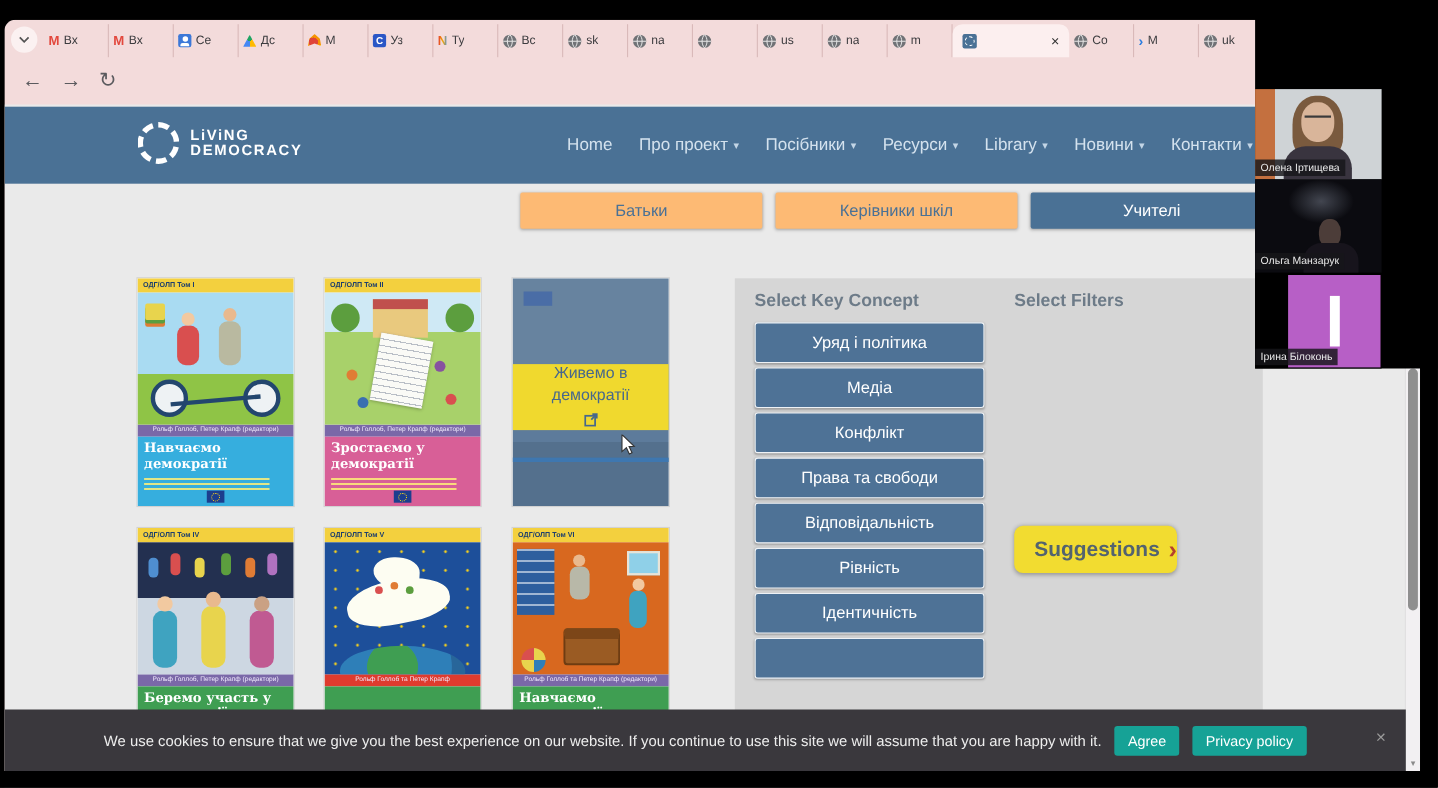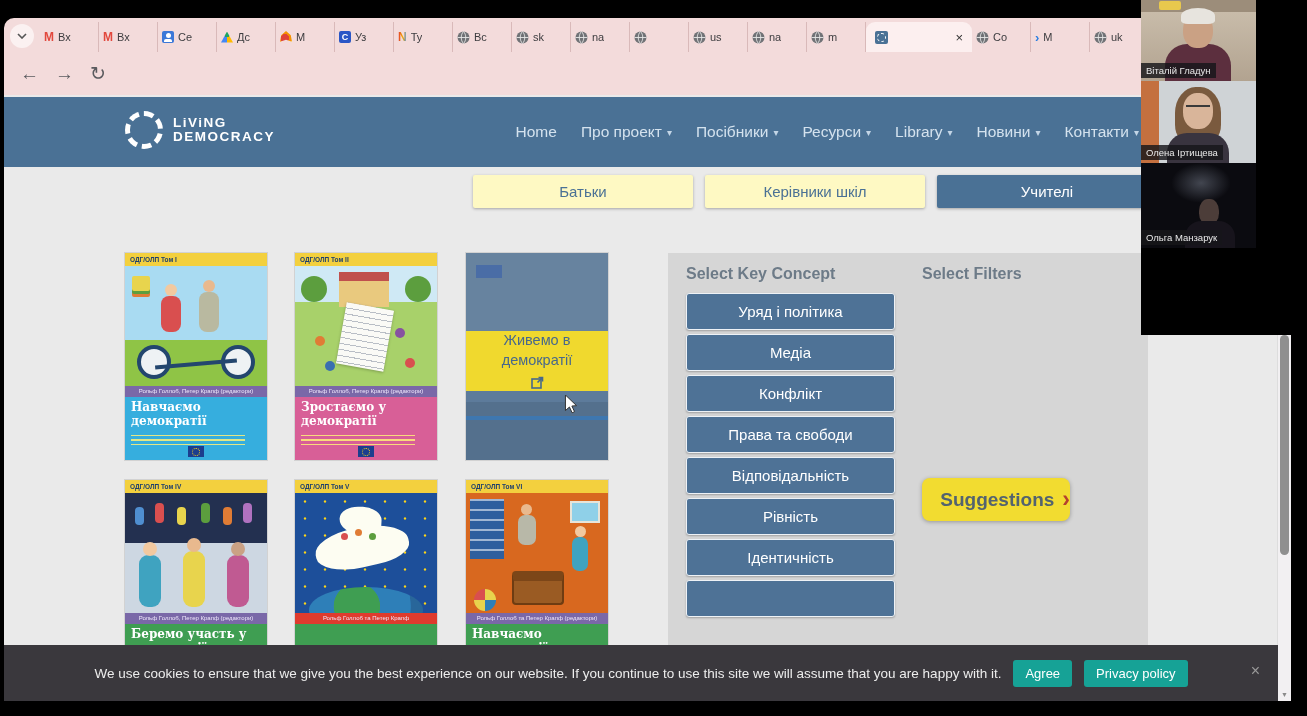--- a/index.html
+++ b/index.html
@@ -66,21 +66,21 @@
   .siteheader{position:absolute;left:0;top:2px;width:1274px;height:70px;background:#4a7195;}
   .logo{position:absolute;left:121px;top:14px;display:flex;align-items:center;gap:10px;justify-content:flex-end;}
   .logo-circle{width:38px;height:38px;border:5px dashed #fff;border-radius:50%;box-sizing:border-box;}
   .logo-text{color:#fff;font-weight:bold;font-size:13.5px;line-height:1.05;letter-spacing:1.5px;}
   .mainnav{position:absolute;right:139px;top:0;height:70px;display:flex;align-items:center;gap:24px;}
   .navitem{color:#d4e2ee;font-size:15.5px;display:flex;align-items:center;gap:5px;white-space:nowrap;}
   .navitem .caret{font-size:10px;color:#c3d5e6;}
 
   .aud{position:absolute;top:80px;height:33px;width:220px;display:flex;align-items:center;justify-content:center;
        font-size:15px;border-radius:2px;box-shadow:0 1px 3px rgba(0,0,0,.3);}
-  .aud.yellow{background:#fef9c3;color:#4a7195;}
+  .aud.yellow{background:#fdba74;color:#4a7195;}
   .aud.blue{background:#4a7195;color:#fff;}
 
   
   .book{position:absolute;width:142px;height:207px;background:#fff;box-shadow:0 0 0 1px rgba(0,0,0,.10);overflow:hidden;}
   .vol{height:13px;background:#f3d03e;color:#1c3e6e;font-size:6.5px;line-height:13px;padding-left:5px;
        font-weight:bold;white-space:nowrap;overflow:hidden;}
   .art{height:120px;position:relative;overflow:hidden;}
   .auth{height:11px;font-size:6px;color:#efe8fb;text-align:center;line-height:11px;white-space:nowrap;overflow:hidden;}
   .titleband{height:63px;color:#fff;font-family:"DejaVu Serif",serif;font-weight:bold;font-size:12px;
              line-height:1.15;padding:4px 6px;box-sizing:border-box;position:relative;}
@@ -551,41 +551,39 @@
 
       <div class="sb">
         <div class="thumb"></div>
         <div class="dn">▼</div>
       </div>
 
     </div>
   </div>
 
   <div class="rail" id="rail">
-      <div class="tile t1">
-        <div class="shelfline"></div>
-        <div class="box"></div>
-        <div class="body"></div>
-        <div class="head"></div>
-        <div class="hair"></div>
-        <div class="nametag">Віталій Гладун</div>
-      </div>
       <div class="tile t2">
         <div class="hair"></div>
         <div class="head"></div>
         <div class="glasses"></div>
         <div class="body"></div>
         <div class="nametag">Олена Іртищева</div>
       </div>
       <div class="tile t3">
         <div class="glow"></div>
         <div class="face"></div>
         <div class="body"></div>
         <div class="nametag">Ольга Манзарук</div>
       </div>
+      <div class="tile t4">
+        <div class="sq">
+          <div class="ibar" title="I"></div>
+        </div>
+        <div class="nametag">Ірина Білоконь</div>
+      </div>
     </div>
 
   <div class="bar top"></div>
   <div class="bar bottom"></div>
   <div class="bar right"></div>
   <div class="bar left"></div>
 
   <div class="cursor">
     <svg width="16" height="20" viewBox="0 0 12 18">
       <path d="M1 0 L1 14 L4.6 10.8 L7 16 L9.2 15 L6.8 9.9 L11 9.6 Z" fill="#fff" stroke="#333" stroke-width="0.9"></path>

